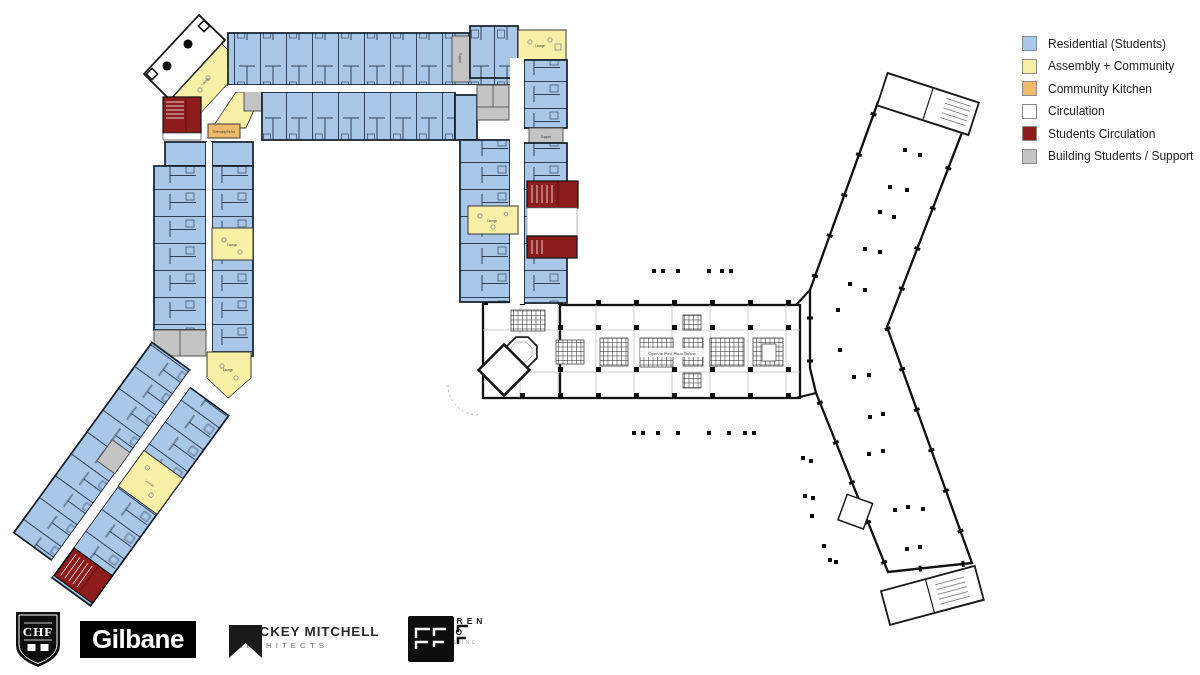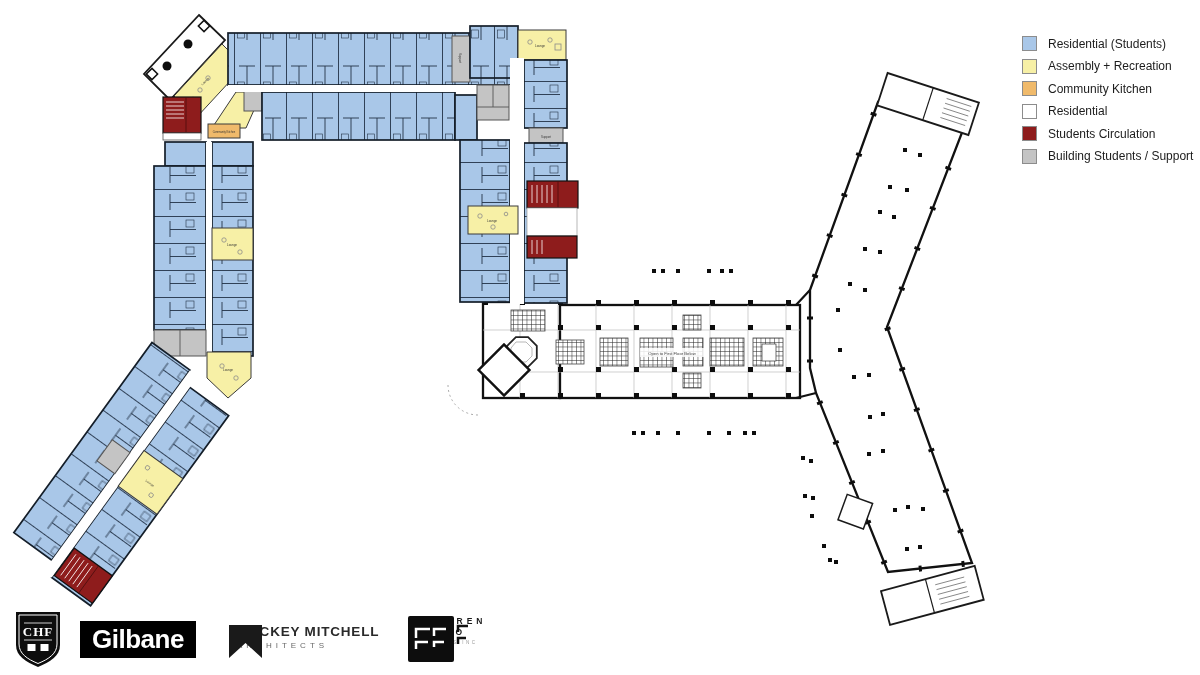--- a/index.html
+++ b/index.html
@@ -208,29 +208,29 @@
   </g>
 </svg>
 
 <div class="legend">
   <div class="legend-row">
     <span class="swatch" style="background: rgb(169, 199, 232);"></span>
     <span class="legend-label">Residential (Students)</span>
   </div>
   <div class="legend-row">
     <span class="swatch" style="background: rgb(247, 240, 166);"></span>
-    <span class="legend-label">Assembly + Recreation</span>
+    <span class="legend-label">Assembly + Community</span>
   </div>
   <div class="legend-row">
     <span class="swatch" style="background: rgb(240, 186, 107);"></span>
     <span class="legend-label">Community Kitchen</span>
   </div>
   <div class="legend-row">
     <span class="swatch" style="background: rgb(255, 255, 255);"></span>
-    <span class="legend-label">Residential</span>
+    <span class="legend-label">Circulation</span>
   </div>
   <div class="legend-row">
     <span class="swatch" style="background: rgb(142, 28, 28);"></span>
     <span class="legend-label">Students Circulation</span>
   </div>
   <div class="legend-row">
     <span class="swatch" style="background: rgb(196, 196, 196);"></span>
     <span class="legend-label">Building Students / Support</span>
   </div>
 </div>

